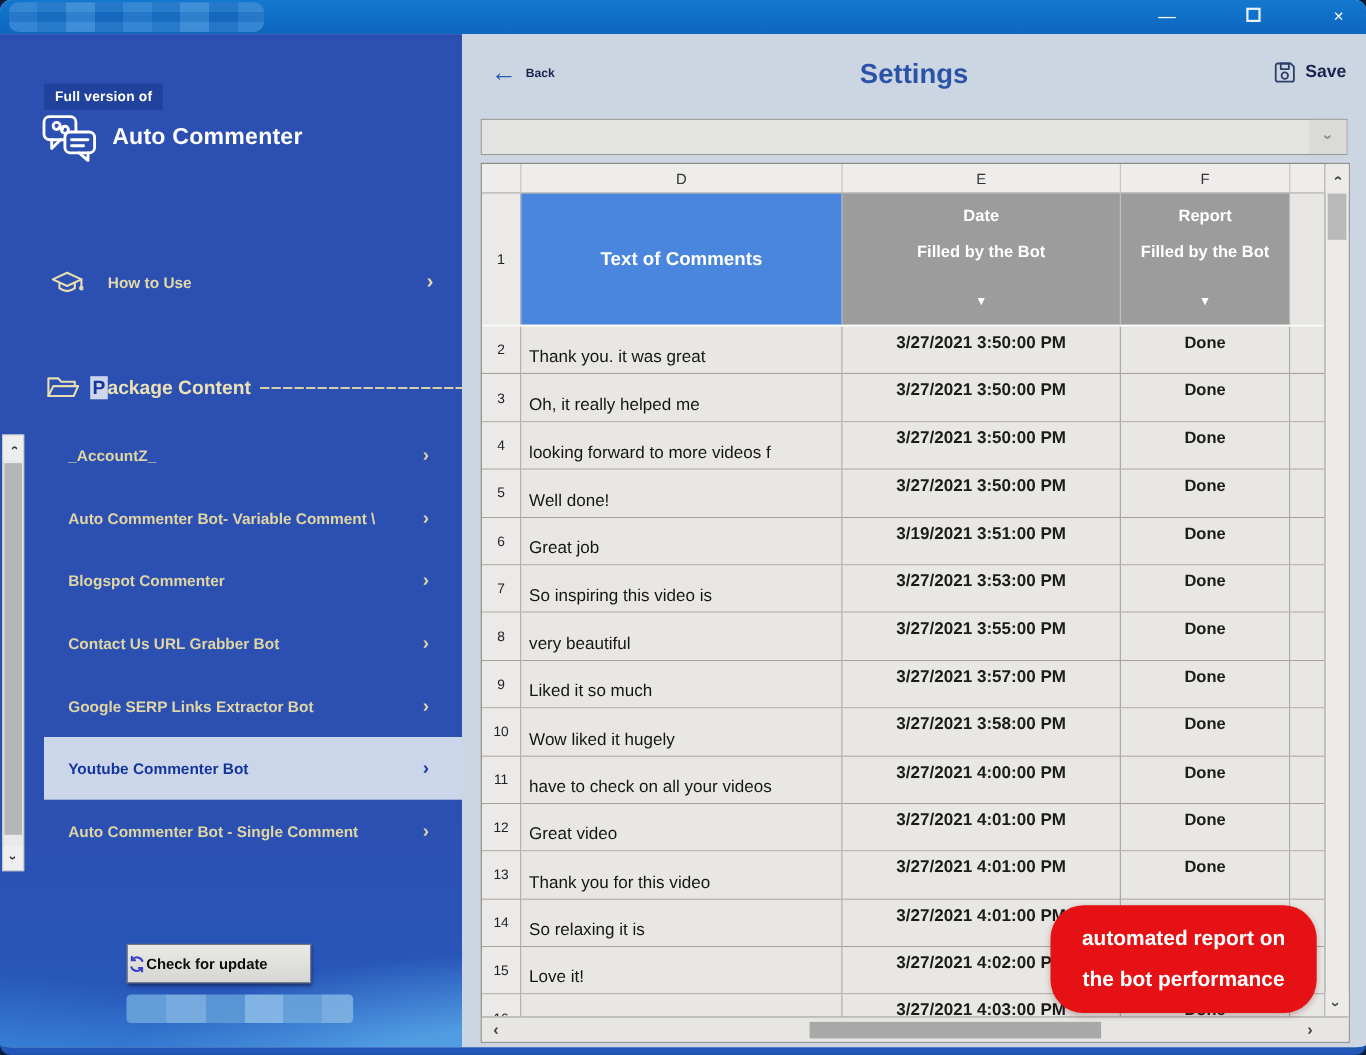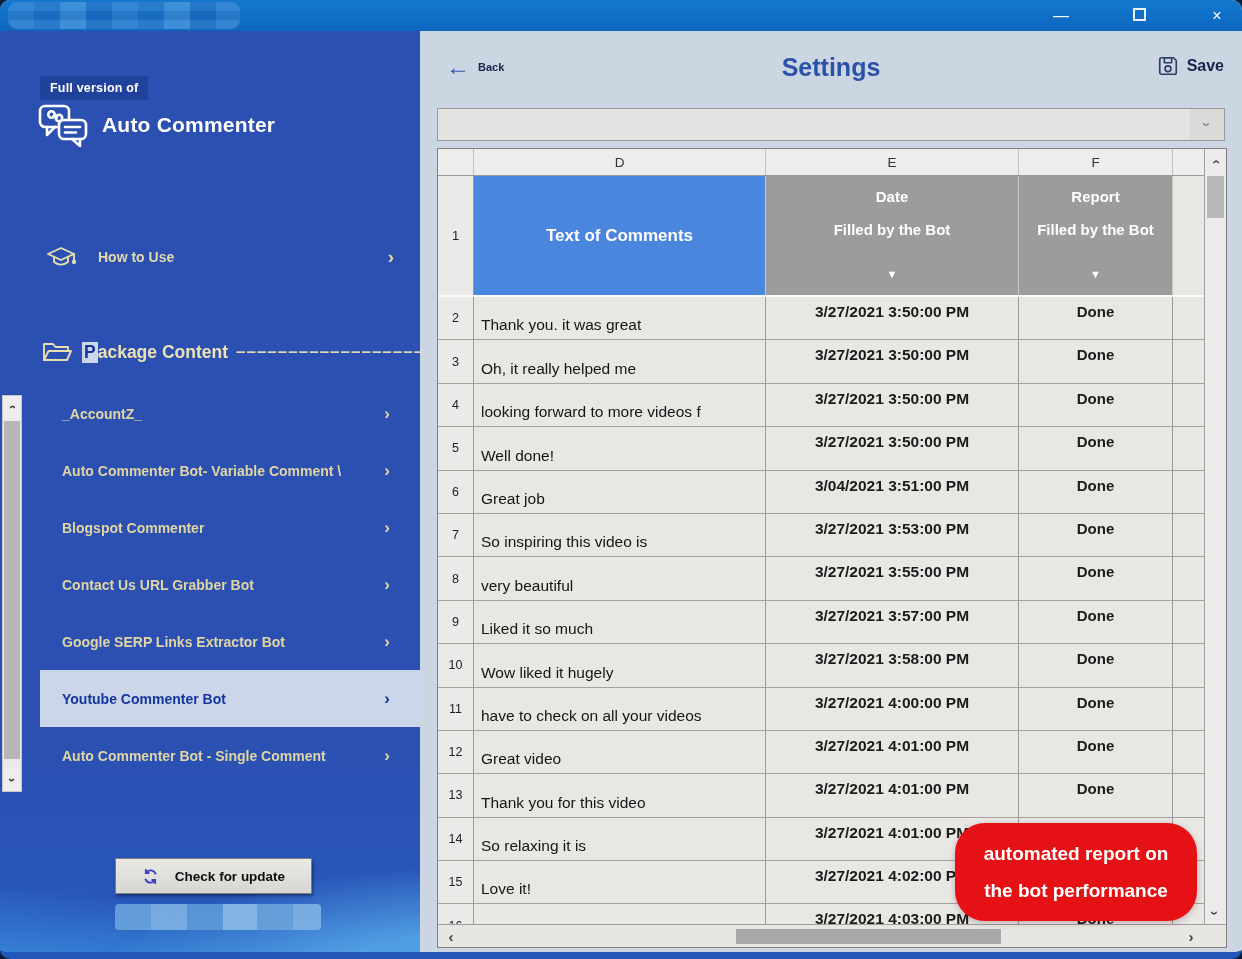--- a/index.html
+++ b/index.html
@@ -51,24 +51,24 @@
   .nav-item.selected { background:#ccd6ea; color:#16359c; }
   .nav-item.selected .chev { color:#16359c; }
 
   .side-scroll { position:absolute; left:2px; top:364px; width:20px; height:397px; background:#e9e9e9; border:1px solid #c8c8c8; }
   .side-scroll .arr { position:absolute; left:0; width:18px; height:22px; background:#eeeeee; color:#333;
                       font-weight:bold; font-size:12px; display:flex; align-items:center; justify-content:center; }
   .side-scroll .arr.up { top:0; } .side-scroll .arr.down { bottom:0; }
   .side-scroll .thumb { position:absolute; left:1px; top:25px; width:16px; height:338px; background:#b7b7b7; }
   .rot-up { transform:rotate(-90deg); } .rot-down { transform:rotate(90deg); }
 
-  .update-btn { position:absolute; left:115px; top:827px; width:197px; height:36px;
+  .update-btn { position:absolute; left:115px; top:827px; width:168px; height:36px;
                 background:linear-gradient(#e9e9e5,#d6d6d2); border:1px solid #7c7c7c;
-                box-shadow:1px 2px 3px rgba(0,0,30,.45); display:flex; align-items:center; justify-content:center;
-                gap:16px; font-size:13.5px; font-weight:bold; color:#0d0d0d; cursor:pointer; }
+                box-shadow:1px 2px 3px rgba(0,0,30,.45); display:flex; align-items:center; 
+                gap:0; font-size:13.5px; font-weight:bold; color:#0d0d0d; cursor:pointer; }
   .blur-strip { position:absolute; left:115px; top:873px; width:206px; height:26px; border-radius:4px; opacity:.9;
                 background:repeating-linear-gradient(90deg,#6aa4dc 0 36px,#7fb2e2 36px 72px,#5e9bd8 72px 108px,#8abce8 108px 142px); }
 
   
   .main { position:absolute; left:420px; top:31px; right:0; bottom:0; background:#ccd6e3; }
   .main-header { position:absolute; left:0; right:0; top:0; height:72px; }
   .back-group { position:absolute; left:26px; top:24px; display:flex; align-items:center; gap:8px; cursor:pointer; }
   .back-arrow { color:#2e57b0; font-size:24px; font-weight:bold; line-height:24px; }
   .back-label { color:#18224a; font-size:11px; font-weight:bold; }
   .page-title { position:absolute; left:0; right:0; top:22px; text-align:center;
@@ -333,21 +333,21 @@
             <div class="frow trow">
             <div class="col-gutter gutter">5</div>
             <div class="col-d cell comment">Well done!</div>
             <div class="col-e cell date">3/27/2021 3:50:00 PM</div>
             <div class="col-f cell report">Done</div>
             <div class="col-g cell empty"></div>
           </div>
             <div class="frow trow">
             <div class="col-gutter gutter">6</div>
             <div class="col-d cell comment">Great job</div>
-            <div class="col-e cell date">3/04/2021 3:51:00 PM</div>
+            <div class="col-e cell date">3/19/2021 3:51:00 PM</div>
             <div class="col-f cell report">Done</div>
             <div class="col-g cell empty"></div>
           </div>
             <div class="frow trow">
             <div class="col-gutter gutter">7</div>
             <div class="col-d cell comment">So inspiring this video is</div>
             <div class="col-e cell date">3/27/2021 3:53:00 PM</div>
             <div class="col-f cell report">Done</div>
             <div class="col-g cell empty"></div>
           </div>

